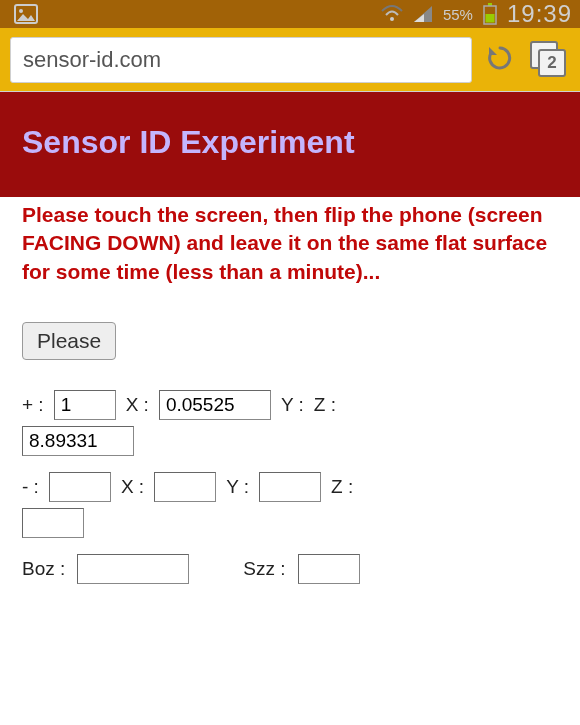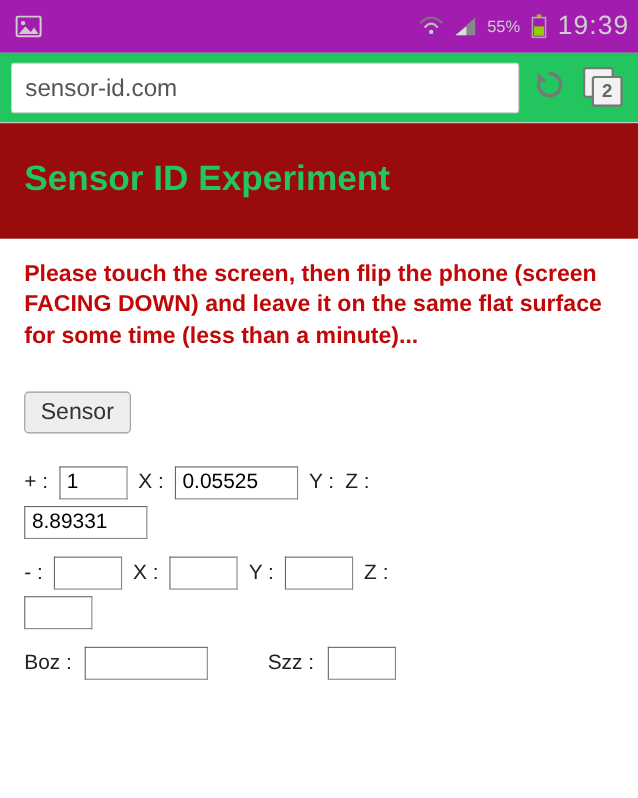--- a/index.html
+++ b/index.html
@@ -1,26 +1,26 @@
 <!DOCTYPE html>
 <html><head>
 <meta charset="utf-8">
 <style>
   * { box-sizing: border-box; margin: 0; padding: 0; }
   html, body { width: 580px; height: 725px; font-family: Arial, Helvetica, sans-serif; background: #fff; overflow: hidden; }
   .statusbar {
-    width: 100%; height: 48px; background: #a21caf; color: #d8d8d8;
+    width: 100%; height: 28px; background: #a16207; color: #d8d8d8;
     display: flex; align-items: center; justify-content: flex-end; padding: 12px 8px;
   }
   .statusbar .left { flex: 1; display: flex; align-items: center; padding-left: 6px; }
   .statusbar .right { display: flex; align-items: center; gap: 10px; }
   .statusbar .clock { font-size: 24px; color: #cfcfcf; letter-spacing: 1px; }
   .statusbar svg { display: block; }
   .browserbar {
-    width: 100%; height: 64px; background: #22c55e; border-bottom: 1px solid #d0d0d0;
+    width: 100%; height: 64px; background: #eab308; border-bottom: 1px solid #d0d0d0;
     display: flex; align-items: center; padding: 8px 10px; gap: 12px;
   }
   .urlbox {
     flex: 1; height: 46px; background: #fff; border: 1px solid #cfcfcf; border-radius: 3px;
     display: flex; align-items: center; padding: 0 12px;
   }
   .urlbox input {
     flex: 1; border: none; outline: none; font-size: 22px; color: #555; background: transparent;
   }
   .reload { width: 32px; height: 32px; display: flex; align-items: center; justify-content: center; }
@@ -30,22 +30,22 @@
   .tabcount .back, .tabcount .front {
     position: absolute; border: 2.5px solid #777; border-radius: 3px; width: 28px; height: 28px;
     background: #f2f2f2;
   }
   .tabcount .back { top: 2px; left: 2px; }
   .tabcount .front { top: 10px; left: 10px; display: flex; align-items: center; justify-content: center;
     font-size: 17px; font-weight: bold; color: #666; }
   .banner {
     width: 100%; background: #9a0c0c; padding: 32px 22px 36px 22px;
   }
-  .banner h1 { color: #22c55e; font-size: 32px; font-weight: bold; }
-  .content { padding: 18px 22px; }
+  .banner h1 { color: #c4b5fd; font-size: 32px; font-weight: bold; }
+  .content { padding: 4px 22px; }
   .instructions { color: #c00808; font-size: 21px; font-weight: bold; line-height: 1.35; margin-bottom: 36px; }
   .restart-btn {
     font-size: 21px; padding: 6px 14px; background: #eee; border: 1px solid #999;
     border-radius: 4px; color: #333; cursor: pointer; margin-bottom: 30px;
   }
   .row { display: flex; align-items: center; flex-wrap: wrap; gap: 6px 10px; margin-bottom: 6px; }
   .lbl { font-size: 19px; color: #222; white-space: nowrap; }
   .tbox {
     font-size: 19px; padding: 3px 6px; border: 1px solid #888; border-top-color:#666; border-left-color:#666;
     background: #fff; color: #000; width: 112px; height: 30px;
@@ -112,21 +112,21 @@
   </div>
 </div>
 
 <div class="banner">
   <h1>Sensor ID Experiment</h1>
 </div>
 
 <div class="content">
   <p class="instructions">Please touch the screen, then flip the phone (screen FACING DOWN) and leave it on the same flat surface for some time (less than a minute)...</p>
 
-  <button class="restart-btn">Sensor</button>
+  <button class="restart-btn">Please</button>
 
   
   <div class="row">
     <span class="lbl">+ :</span>
     <input class="tbox small" value="1" style="">
     <span class="lbl">X :</span>
     <input class="tbox" value="0.05525" style="">
     <span class="lbl">Y :</span>
     <span class="lbl">Z :</span>
   </div>

